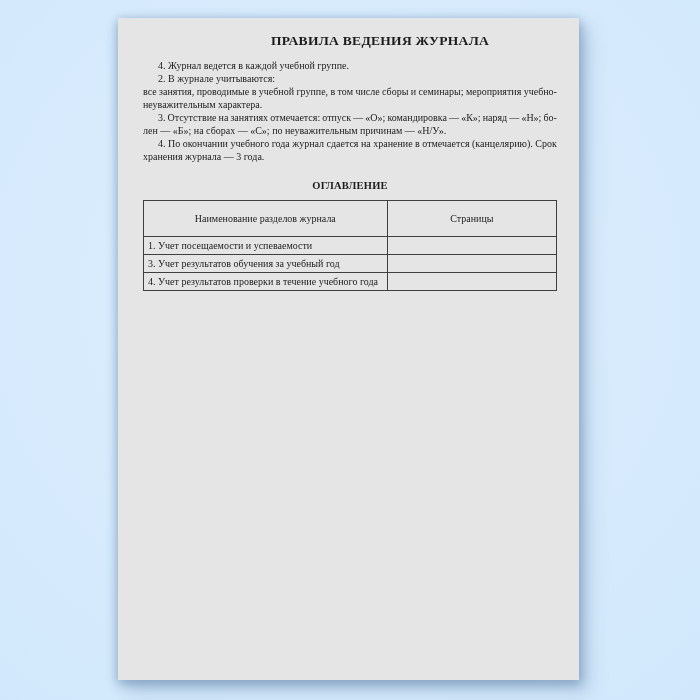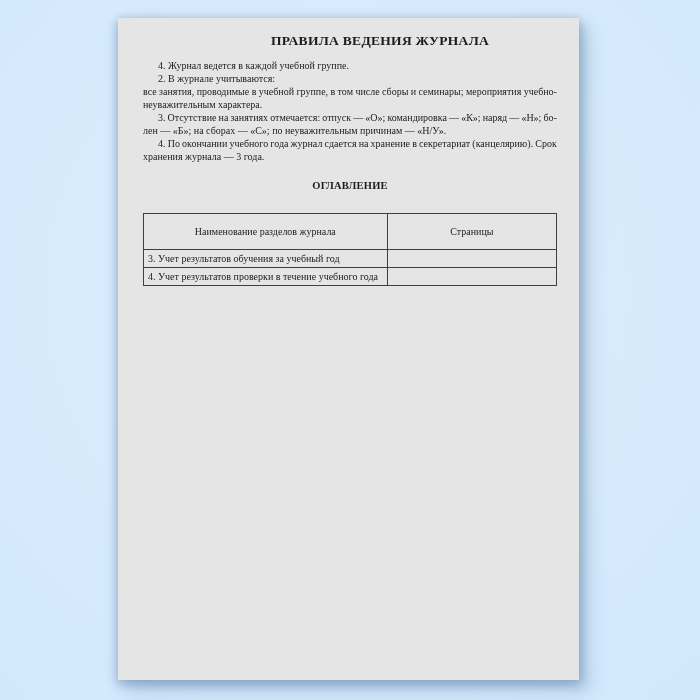--- a/index.html
+++ b/index.html
@@ -53,21 +53,21 @@
     justify-content: space-between;
   }
   .toc-heading {
     font-weight: bold;
     font-size: 10.5px;
     letter-spacing: 0.2px;
     text-align: center;
     height: 13px;
     line-height: 13px;
     margin-top: 16px;
-    margin-bottom: 21px;
+    margin-bottom: 8px;
   }
   table.toc-table {
     border-collapse: collapse;
     width: 100%;
     table-layout: fixed;
   }
   .toc-table th, .toc-table td {
     border: 1px solid #3f3f3f;
     font-size: 10px;
     white-space: nowrap;
@@ -137,38 +137,42 @@
         <span>4.</span>
         <span>По</span>
         <span>окончании</span>
         <span>учебного</span>
         <span>года</span>
         <span>журнал</span>
         <span>сдается</span>
         <span>на</span>
         <span>хранение</span>
         <span>в</span>
-        <span>секретариат</span>
+        <span>отмечается</span>
         <span>(канцелярию).</span>
         <span>Срок</span>
       </div>
     <div class="line fitline">хранения журнала — 3 года.</div>
   </div>
 
   <div class="toc-heading">ОГЛАВЛЕНИЕ</div>
 
   <table class="toc-table">
     <thead>
       <tr>
         <th class="col-sections">Наименование разделов журнала</th>
         <th class="col-pages">Страницы</th>
       </tr>
     </thead>
     <tbody>
       <tr>
+        <td>1. Учет посещаемости и успеваемости</td>
+        <td></td>
+      </tr>
+      <tr>
         <td>3. Учет результатов обучения за учебный год</td>
         <td></td>
       </tr>
       <tr>
         <td>4. Учет результатов проверки в течение учебного года</td>
         <td></td>
       </tr>
     </tbody>
   </table>
 

